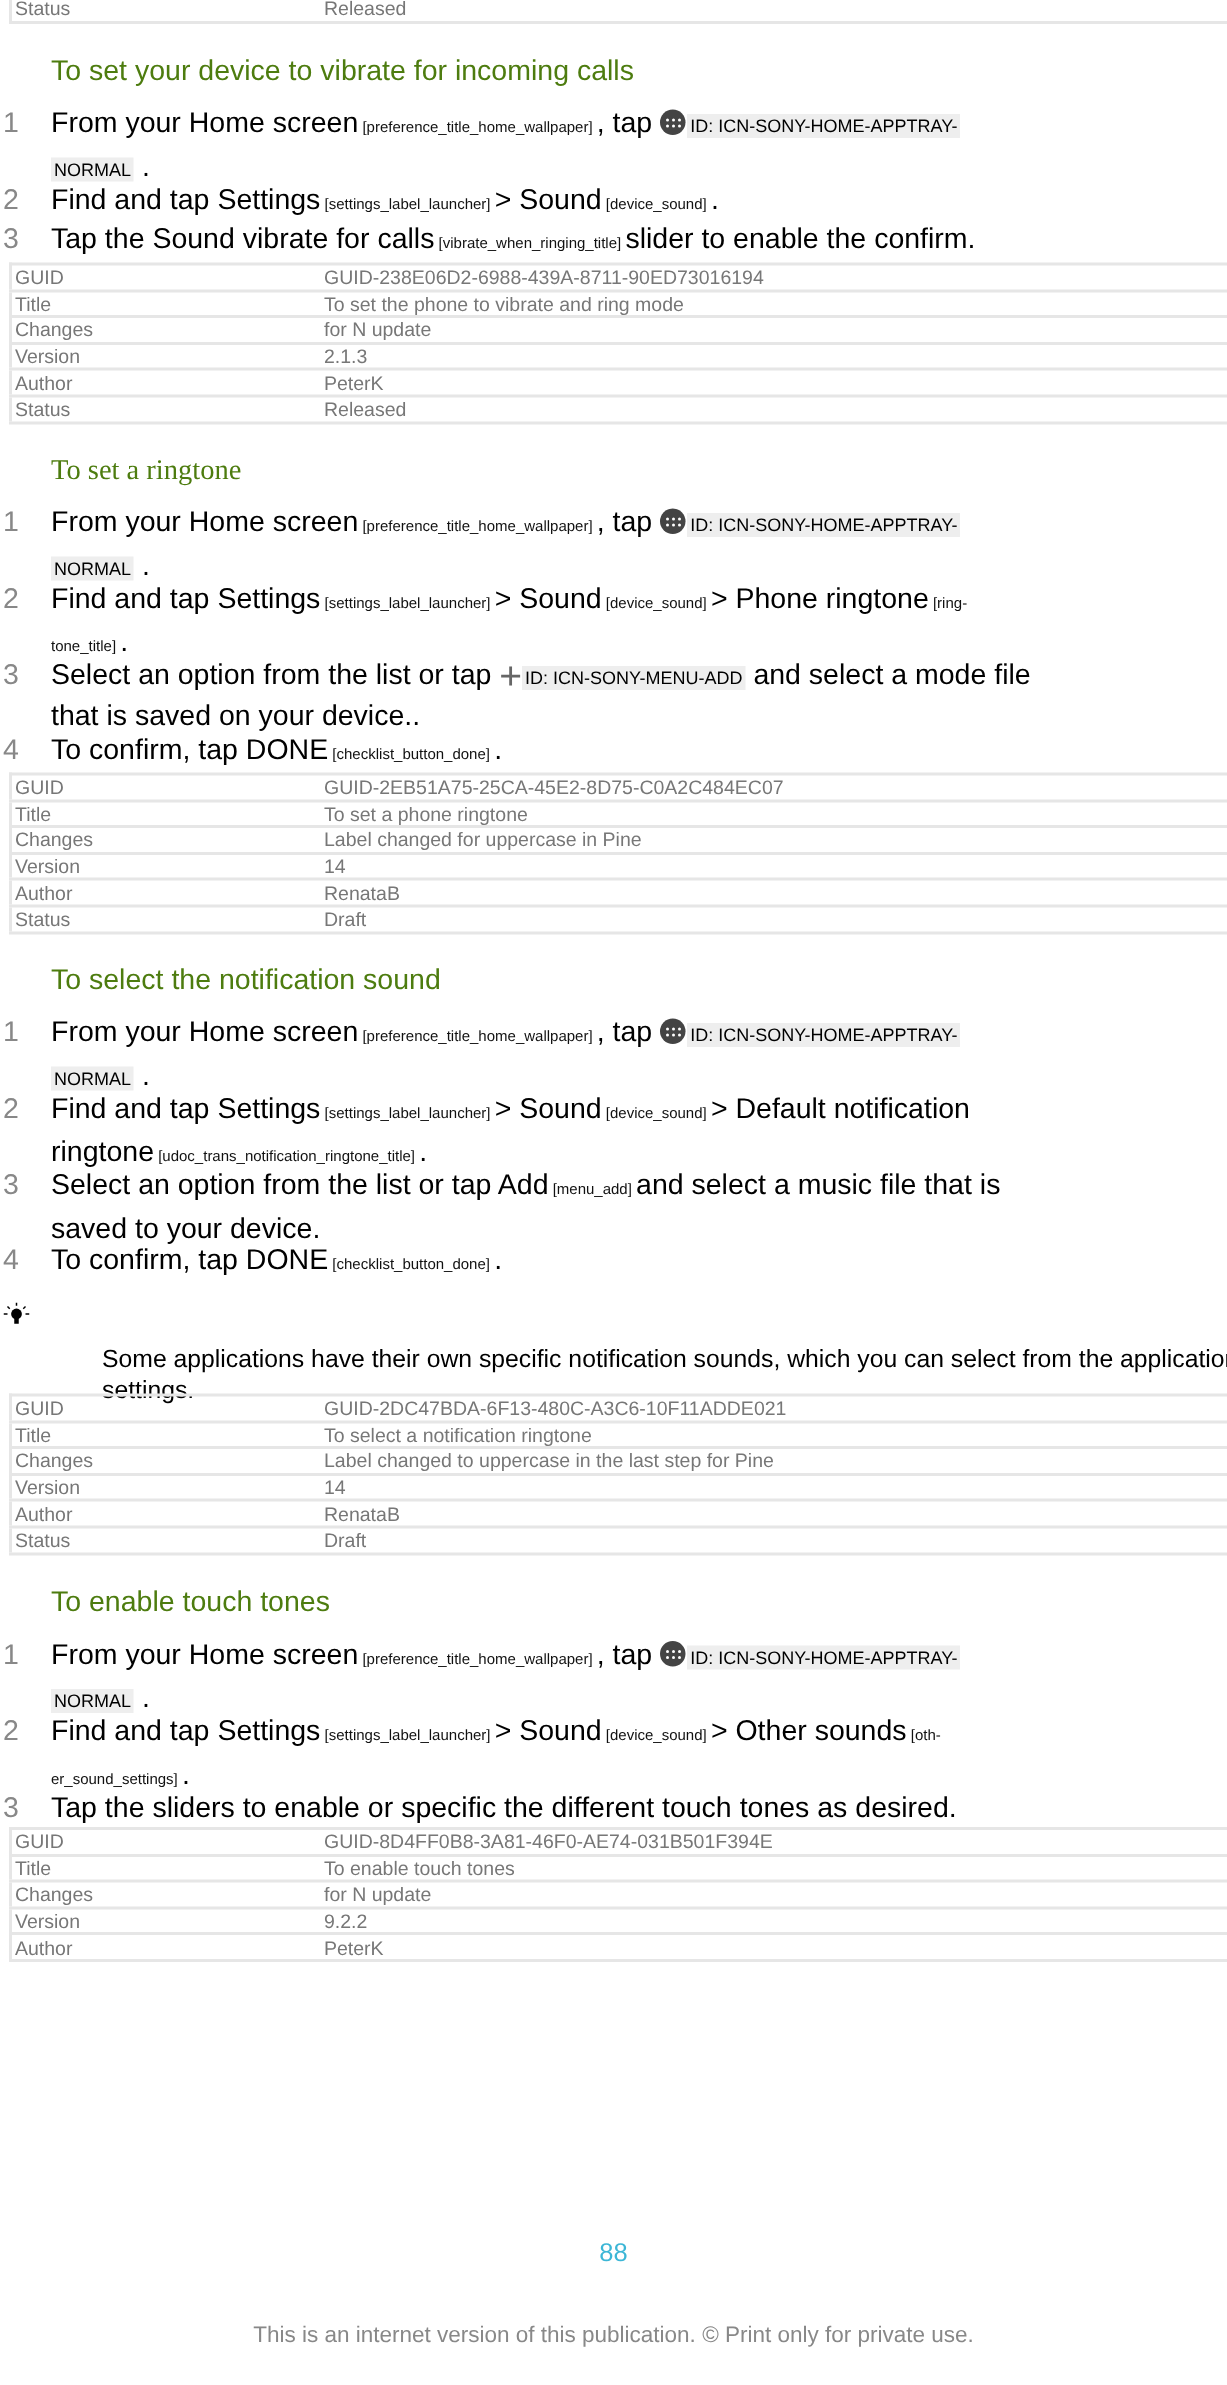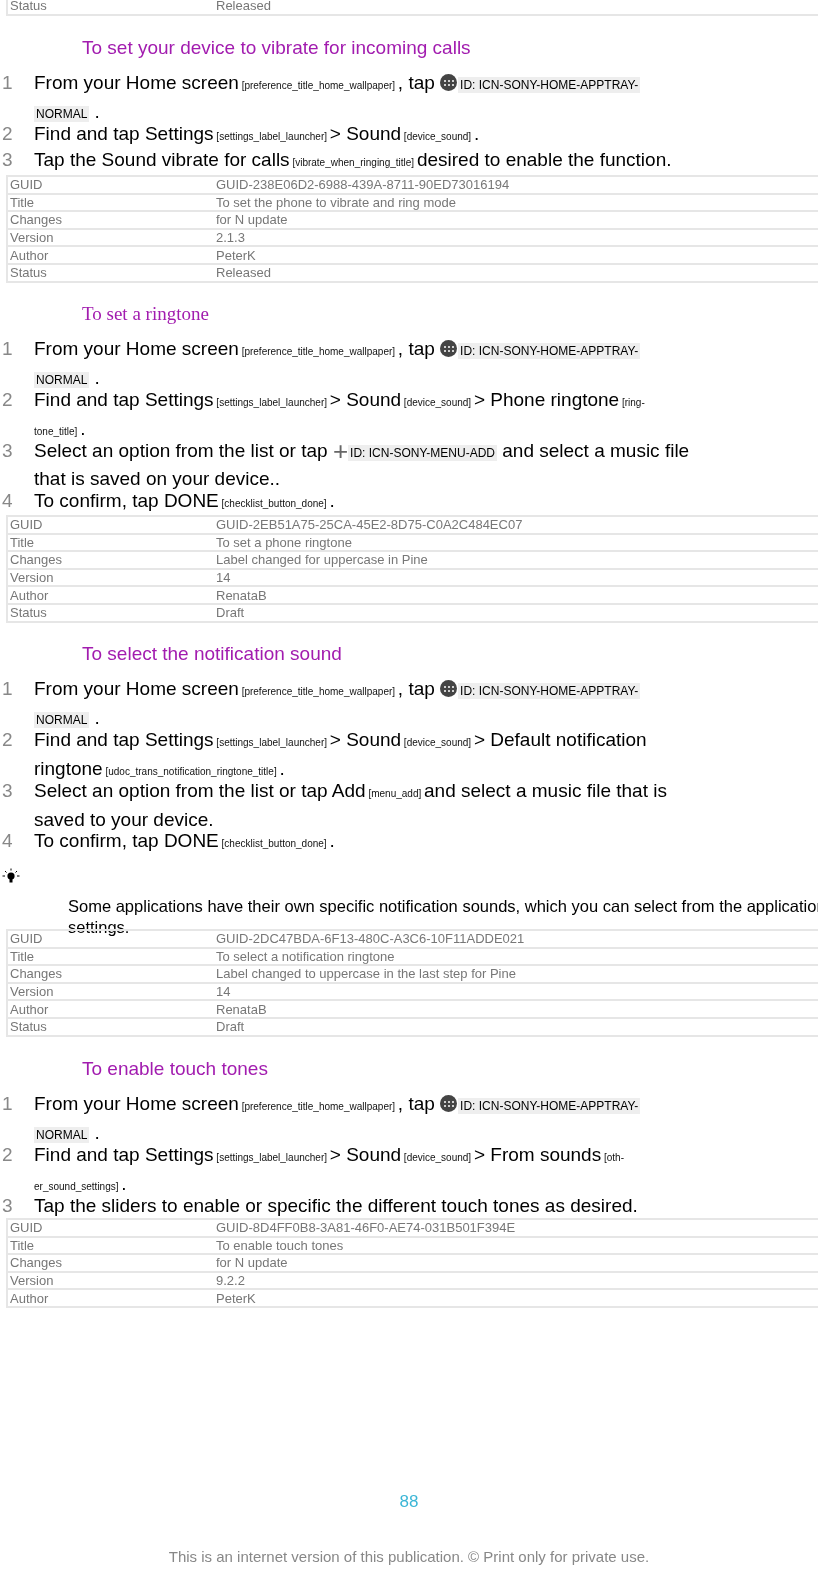--- a/index.html
+++ b/index.html
@@ -11,21 +11,21 @@
     position: absolute; left: 6px; width: 812px;
     border-collapse: collapse; font-size: 13px; color: #777;
     border-top: 2px solid #e6e6e6; border-left: 2px solid #e6e6e6;
   }
   .meta td {
     border-bottom: 2px solid #e6e6e6; padding: 0 0 0 2px; height: 15.6px; line-height: 15px;
     white-space: nowrap;
   }
   .meta td.k { width: 204px; }
   .heading {
-    position: absolute; left: 34px; font-size: 19px; color: #a21caf; white-space: nowrap; margin-left: 48px;
+    position: absolute; left: 34px; font-size: 19px; color: #4d7c0f; white-space: nowrap;
   }
   .step {
     position: absolute; left: 0; width: 760px; font-size: 19px; line-height: 26px; color: #000;
   }
   .step .num {
     position: absolute; left: 2px; top: 0; color: #888; width: 20px;
   }
   .step .txt { margin-left: 34px; display: block; }
   .b { font-weight: normal; }
   .ref { font-size: 10px; color: #111; }
@@ -60,21 +60,21 @@
 <div class="step" style="top:70px;">
   <span class="num">1</span>
   <span class="txt"><span>From your </span><span class="b">Home screen</span><span class="ref"> [preference_title_home_wallpaper] </span><span>, tap </span><span class="apptray"><i style="left:4px;top:6px"></i><i style="left:8px;top:6px"></i><i style="left:12px;top:6px"></i><i style="left:4px;top:10px"></i><i style="left:8px;top:10px"></i><i style="left:12px;top:10px"></i></span><span class="iconid">ID: ICN-SONY-HOME-APPTRAY-</span><br><span class="iconid">NORMAL</span><span> .</span></span>
 </div>
 <div class="step" style="top:121px;">
   <span class="num">2</span>
   <span class="txt"><span>Find and tap </span><span class="b">Settings</span><span class="ref"> [settings_label_launcher] </span><span>&gt; </span><span class="b">Sound</span><span class="ref"> [device_sound] </span><span>.</span></span>
 </div>
 <div class="step" style="top:147px;">
   <span class="num">3</span>
-  <span class="txt"><span>Tap the </span><span class="b">Sound vibrate for calls</span><span class="ref"> [vibrate_when_ringing_title] </span><span>desired to enable the function.</span></span>
+  <span class="txt"><span>Tap the </span><span class="b">Sound vibrate for calls</span><span class="ref"> [vibrate_when_ringing_title] </span><span>slider to enable the confirm.</span></span>
 </div>
 
 <table class="meta" style="top:175px;">
   <tbody>
       <tr>
         <td class="k">GUID</td>
         <td>GUID-238E06D2-6988-439A-8711-90ED73016194</td>
       </tr>
   <tr>
         <td class="k">Title</td>
@@ -104,21 +104,21 @@
 <div class="step" style="top:336px;">
   <span class="num">1</span>
   <span class="txt"><span>From your </span><span class="b">Home screen</span><span class="ref"> [preference_title_home_wallpaper] </span><span>, tap </span><span class="apptray"><i style="left:4px;top:6px"></i><i style="left:8px;top:6px"></i><i style="left:12px;top:6px"></i><i style="left:4px;top:10px"></i><i style="left:8px;top:10px"></i><i style="left:12px;top:10px"></i></span><span class="iconid">ID: ICN-SONY-HOME-APPTRAY-</span><br><span class="iconid">NORMAL</span><span> .</span></span>
 </div>
 <div class="step" style="top:387px;">
   <span class="num">2</span>
   <span class="txt"><span>Find and tap </span><span class="b">Settings</span><span class="ref"> [settings_label_launcher] </span><span>&gt; </span><span class="b">Sound</span><span class="ref"> [device_sound] </span><span>&gt; </span><span class="b">Phone ringtone</span><span class="ref"> [ring-</span><br><span class="ref">tone_title] </span><span>.</span></span>
 </div>
 <div class="step" style="top:438px;">
   <span class="num">3</span>
-  <span class="txt"><span>Select an option from the list or tap </span><span class="plus">+</span><span class="iconid">ID: ICN-SONY-MENU-ADD</span><span> and select a music file</span><br><span>that is saved on your device..</span></span>
+  <span class="txt"><span>Select an option from the list or tap </span><span class="plus">+</span><span class="iconid">ID: ICN-SONY-MENU-ADD</span><span> and select a mode file</span><br><span>that is saved on your device..</span></span>
 </div>
 <div class="step" style="top:488px;">
   <span class="num">4</span>
   <span class="txt"><span>To confirm, tap </span><span class="b">DONE</span><span class="ref"> [checklist_button_done] </span><span>.</span></span>
 </div>
 
 <table class="meta" style="top:515px;">
   <tbody>
       <tr>
         <td class="k">GUID</td>
@@ -207,21 +207,21 @@
   </table>
 
 <div class="heading" style="top:1058px;">To enable touch tones</div>
 
 <div class="step" style="top:1091px;">
   <span class="num">1</span>
   <span class="txt"><span>From your </span><span class="b">Home screen</span><span class="ref"> [preference_title_home_wallpaper] </span><span>, tap </span><span class="apptray"><i style="left:4px;top:6px"></i><i style="left:8px;top:6px"></i><i style="left:12px;top:6px"></i><i style="left:4px;top:10px"></i><i style="left:8px;top:10px"></i><i style="left:12px;top:10px"></i></span><span class="iconid">ID: ICN-SONY-HOME-APPTRAY-</span><br><span class="iconid">NORMAL</span><span> .</span></span>
 </div>
 <div class="step" style="top:1142px;">
   <span class="num">2</span>
-  <span class="txt"><span>Find and tap </span><span class="b">Settings</span><span class="ref"> [settings_label_launcher] </span><span>&gt; </span><span class="b">Sound</span><span class="ref"> [device_sound] </span><span>&gt; </span><span class="b">From sounds</span><span class="ref"> [oth-</span><br><span class="ref">er_sound_settings] </span><span>.</span></span>
+  <span class="txt"><span>Find and tap </span><span class="b">Settings</span><span class="ref"> [settings_label_launcher] </span><span>&gt; </span><span class="b">Sound</span><span class="ref"> [device_sound] </span><span>&gt; </span><span class="b">Other sounds</span><span class="ref"> [oth-</span><br><span class="ref">er_sound_settings] </span><span>.</span></span>
 </div>
 <div class="step" style="top:1193px;">
   <span class="num">3</span>
   <span class="txt"><span>Tap the sliders to enable or specific the different touch tones as desired.</span></span>
 </div>
 
 <table class="meta" style="top:1218px;">
   <tbody>
       <tr>
         <td class="k">GUID</td>

